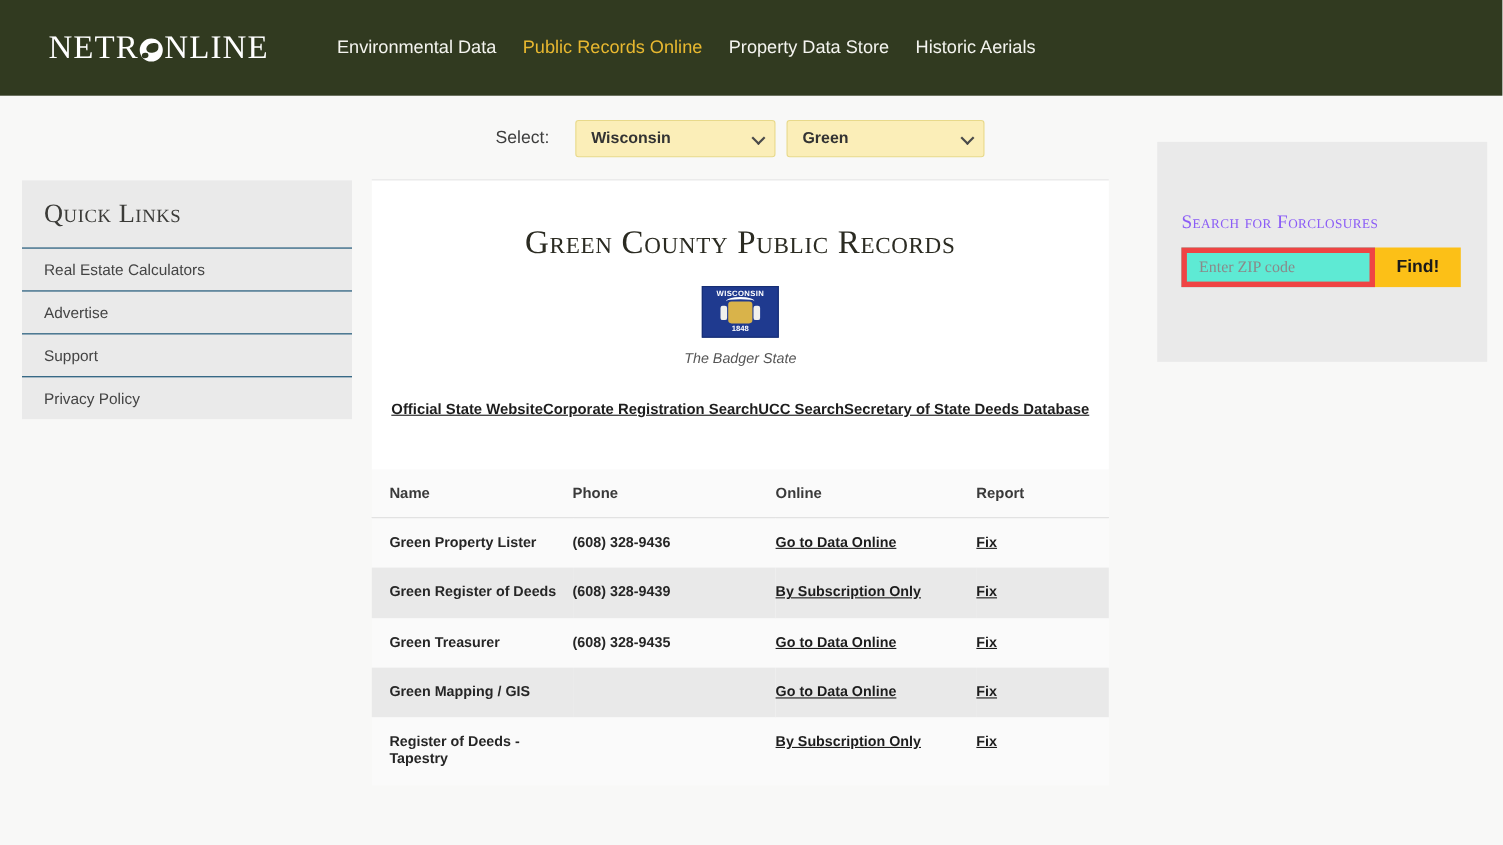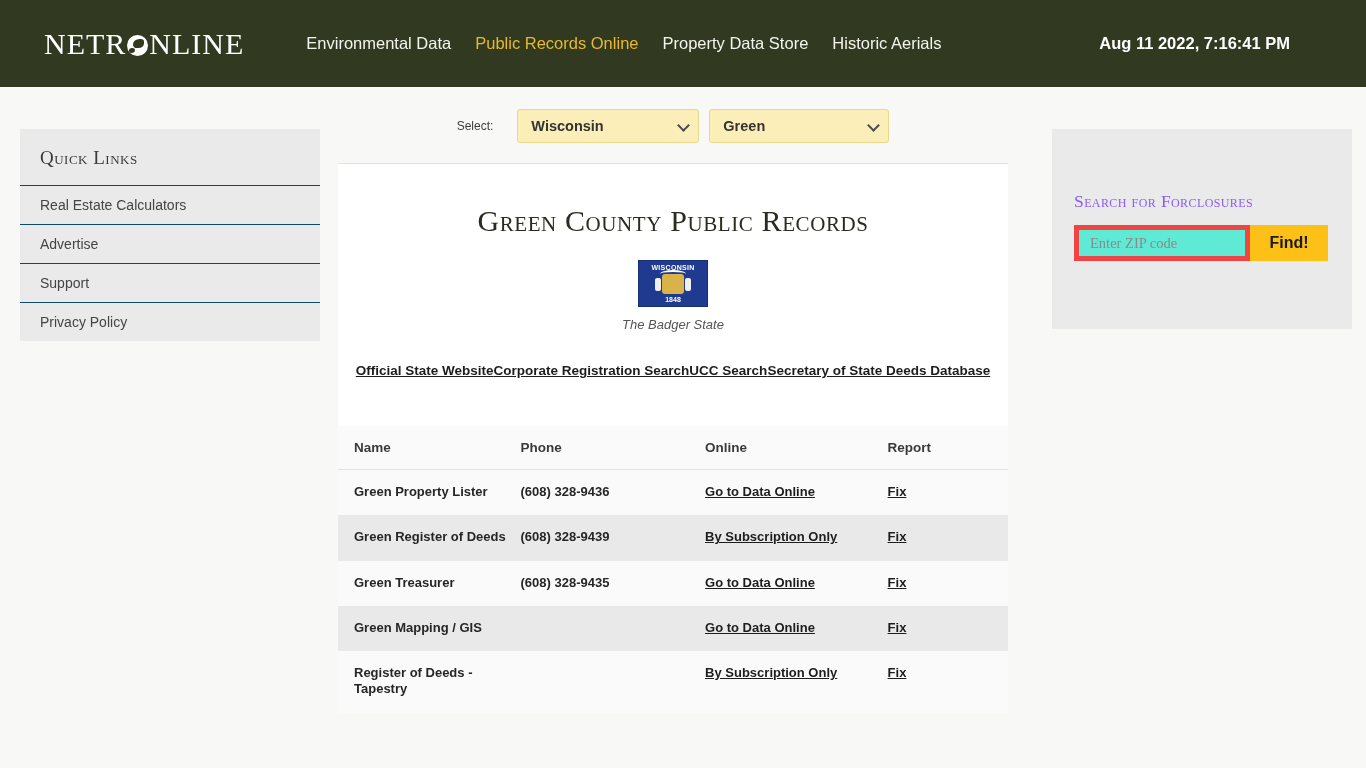--- a/index.html
+++ b/index.html
@@ -74,40 +74,41 @@
   .page { display: flex; padding: 0; }
   .col-left  { width: 320px; padding-left: 20px; padding-top: 42px; }
   .col-mid   { width: 706px; padding: 0 18px; }
   .col-right { width: 320px; padding-top: 42px; padding-left: 26px; }
 
   
   .panel { background: #eaeaea; width: 300px; }
   .panel-title {
     font-family: "Liberation Serif", serif;
     font-variant: small-caps;
-    font-size: 19px;
+    font-size: 24px;
     color: #3b3b38;
     padding: 18px 20px 16px 20px;
     letter-spacing: .5px;
+    margin-top: 35px;
   }
   .panel-item {
     border-top: 1px solid #0c4a6e;
     padding: 11px 20px;
     font-size: 14px;
     color: #444444;
     cursor: pointer;
   }
 
   
   .selectrow {
     display: flex; align-items: center; justify-content: center;
     gap: 10px;
     padding-top: 22px; padding-bottom: 20px;
   }
-  .selectlabel { font-size: 12px; color: #3d3d3d; margin-right: 14px; text-align: right; }
+  .selectlabel { font-size: 16px; color: #3d3d3d; margin-right: 14px; text-align: right; }
   .sel {
     appearance: none; -webkit-appearance: none;
     background: #fbeeb8;
     border: 1px solid #e8d98a;
     border-radius: 3px;
     font-family: "Liberation Sans", sans-serif;
     font-size: 14.5px; font-weight: bold;
     color: #333333;
     height: 34px;
     padding: 0 30px 0 13px;
@@ -277,21 +278,20 @@
     <span>NETR</span>
       <span class="globe"></span>
       <span>NLINE</span>
   </div>
   <div class="navlinks">
     <a class="navlink" href="#">Environmental Data</a>
     <a class="navlink active" href="#">Public Records Online</a>
     <a class="navlink" href="#">Property Data Store</a>
     <a class="navlink" href="#">Historic Aerials</a>
   </div>
-  <div class="clock">Aug 11 2022, 7:16:41 PM</div>
 </div>
 
 <div class="page">
 
   <div class="col-left">
     <div class="panel">
       <div class="panel-title">Quick Links</div>
       <div class="panel-item">Real Estate Calculators</div>
       <div class="panel-item">Advertise</div>
       <div class="panel-item">Support</div>

